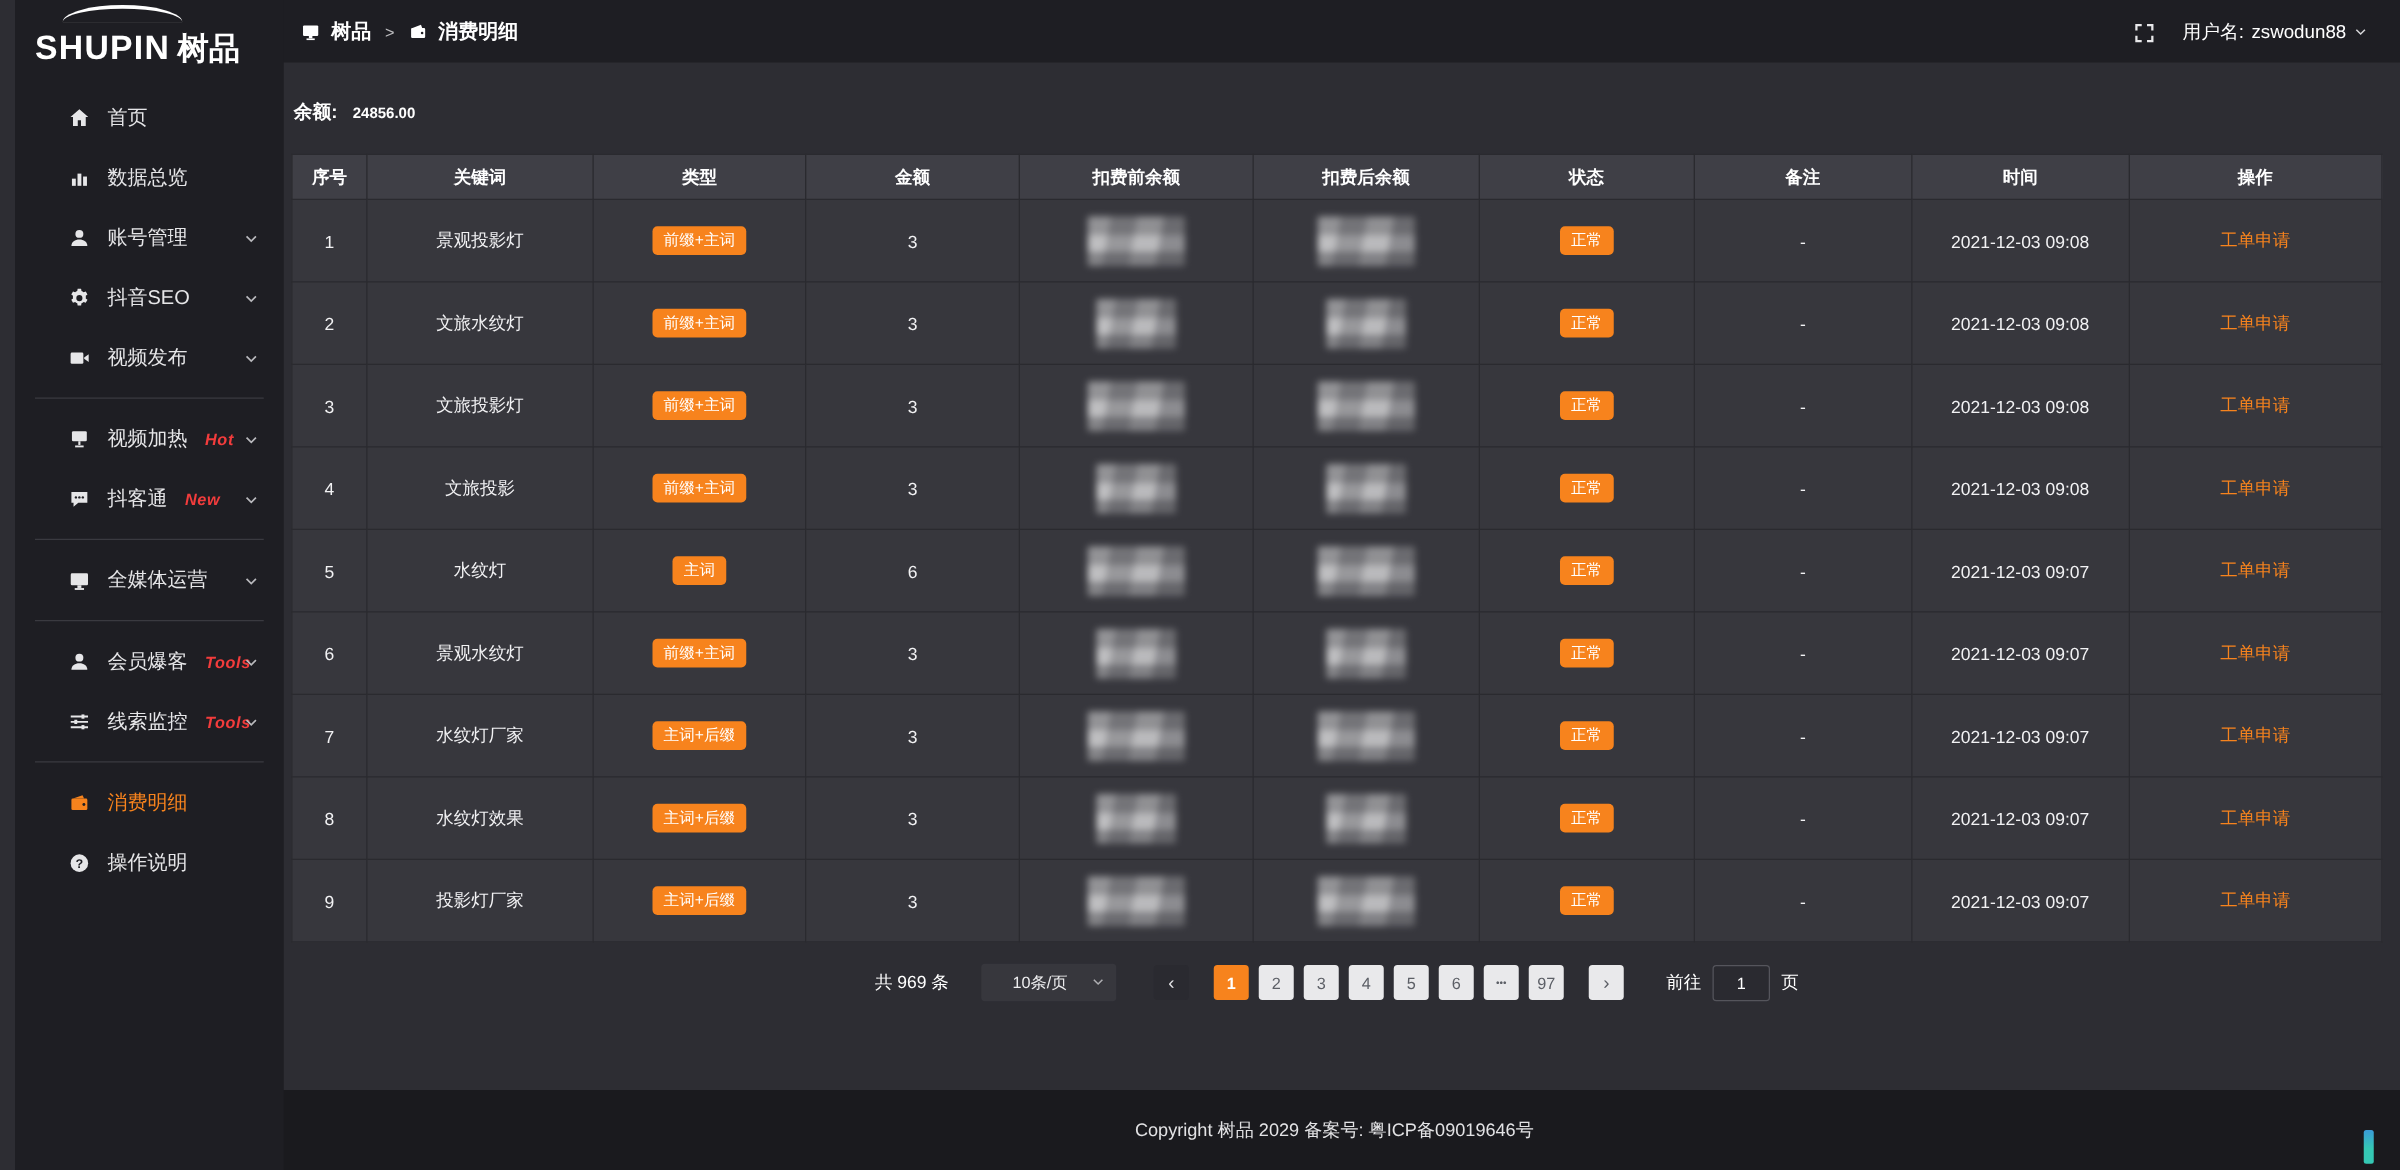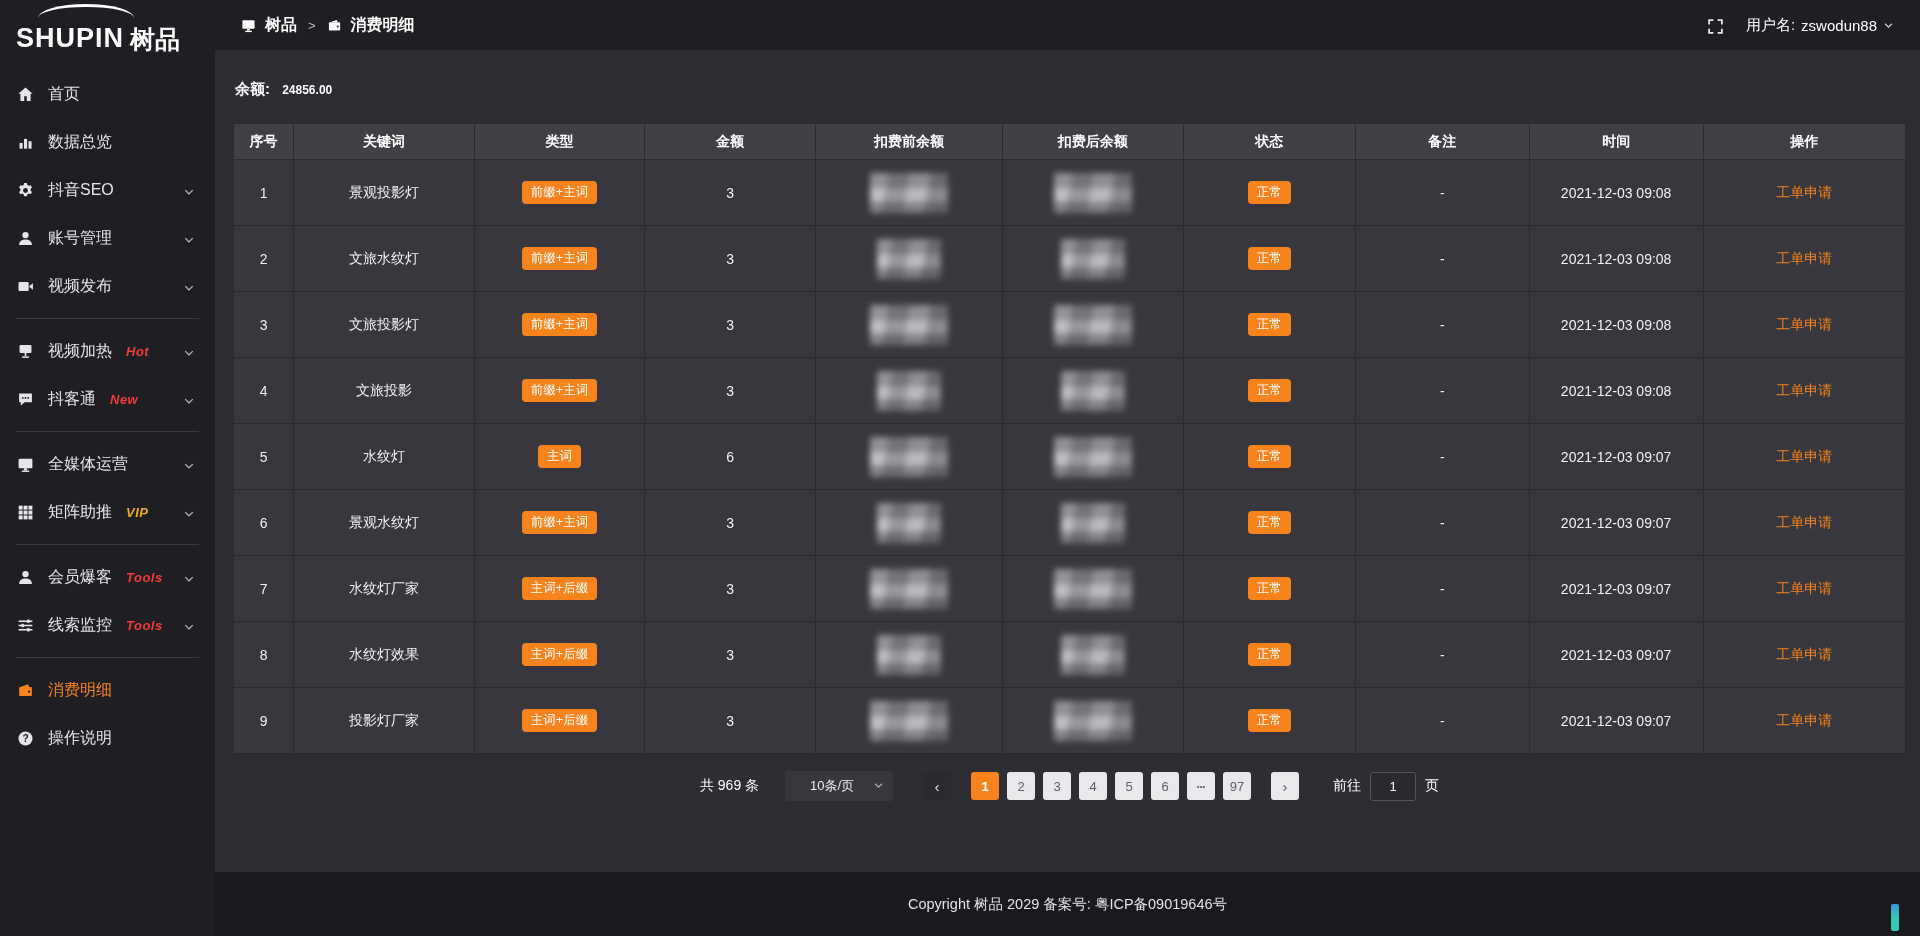--- a/index.html
+++ b/index.html
@@ -5,28 +5,28 @@
   * { box-sizing: border-box; }
   html,body { margin:0; padding:0; }
   body {
     width:1920px; height:936px; position:relative; overflow:hidden;
     background:#2d2d33; color:#fff;
     font-family:"Liberation Sans","DejaVu Sans",sans-serif;
   }
   :root { --accent:#f7831d; }
 
   
-  .sidebar { position:absolute; left:0; top:0; width:215px; height:936px; background:#1e1e23; z-index:3; }
+  .sidebar { position:absolute; left:12px; top:0; width:215px; height:936px; background:#1e1e23; z-index:3; }
   .logo { height:56px; display:flex; align-items:flex-end; padding:6px 0 4px 16px; position:relative; }
   .logo-arc { position:absolute; top:4px; left:38px; width:96px; height:14px;
     border-top:3px solid #fff; border-radius:50% 50% 0 0 / 100% 100% 0 0; }
   .logo-en { font-weight:800; font-size:27px; letter-spacing:1px; line-height:1; }
   .logo-cn { font-weight:800; font-size:25px; margin-left:6px; line-height:1; }
   .menu { margin-top:14px; }
-  .menu-item { position:relative; height:48px; display:flex; align-items:center; padding-left:16px; cursor:pointer; color:#e6e6e8; }
+  .menu-item { position:relative; height:48px; display:flex; align-items:center; padding-left:42px; cursor:pointer; color:#e6e6e8; }
   .menu-item.active { color:var(--accent); }
   .mi-icon { width:18px; height:18px; display:inline-flex; align-items:center; justify-content:center; margin-right:14px; flex:0 0 18px; }
   .mi-icon svg { width:17px; height:17px; }
   .mi-label { font-size:16px; }
   .mi-badge { font-size:13px; font-weight:bold; font-style:italic; margin-left:14px; letter-spacing:.5px; }
   .mi-chevron { position:absolute; right:20px; width:12px; height:12px; color:#b9b9bd; }
   .mi-chevron svg { width:12px; height:12px; }
   .menu-divider { height:1px; background:#3a3a40; margin:8px 16px; }
 
   
@@ -109,37 +109,37 @@
           <svg viewBox="0 0 16 16" fill="currentColor">
             <rect x="2.4" y="8.4" width="2.9" height="5.4"></rect>
             <rect x="6.6" y="4.6" width="2.9" height="9.2"></rect>
             <rect x="10.8" y="6.8" width="2.9" height="7"></rect>
           </svg>
         </span>
         <span class="mi-label">数据总览</span>
       </div>
       <div class="menu-item">
         <span class="mi-icon">
+          <svg viewBox="0 0 16 16" fill="currentColor">
+            <circle cx="8" cy="4.8" r="3"></circle>
+            <path d="M2 14c0-3.4 2.7-5 6-5s6 1.6 6 5z"></path>
+          </svg>
+        </span>
+        <span class="mi-label">账号管理</span>
+        <span class="mi-chevron"><svg viewBox="0 0 16 16" fill="none" stroke="currentColor" stroke-width="1.8">
+            <path d="M3 5.5l5 5 5-5"></path>
+          </svg></span>
+      </div>
+      <div class="menu-item">
+        <span class="mi-icon">
           <svg viewBox="0 0 16 16" fill="currentColor" fill-rule="evenodd">
             <path d="M6.7 1h2.6l.3 1.7c.6.2 1.1.5 1.6.9l1.6-.6 1.3 2.2-1.3 1.1a5.7 5.7 0 0 1 0 1.9l1.3 1.1-1.3 2.2-1.6-.6c-.5.4-1 .7-1.6.9l-.3 1.7H6.7l-.3-1.7a5.6 5.6 0 0 1-1.6-.9l-1.6.6L1.9 9.3l1.3-1.1a5.7 5.7 0 0 1 0-1.9L1.9 5.2l1.3-2.2 1.6.6c.5-.4 1-.7 1.6-.9zM8 5.7A2.3 2.3 0 1 0 8 10.3 2.3 2.3 0 0 0 8 5.7z"></path>
           </svg>
         </span>
         <span class="mi-label">抖音SEO</span>
-        <span class="mi-chevron"><svg viewBox="0 0 16 16" fill="none" stroke="currentColor" stroke-width="1.8">
-            <path d="M3 5.5l5 5 5-5"></path>
-          </svg></span>
-      </div>
-      <div class="menu-item">
-        <span class="mi-icon">
-          <svg viewBox="0 0 16 16" fill="currentColor">
-            <circle cx="8" cy="4.8" r="3"></circle>
-            <path d="M2 14c0-3.4 2.7-5 6-5s6 1.6 6 5z"></path>
-          </svg>
-        </span>
-        <span class="mi-label">账号管理</span>
         <span class="mi-chevron"><svg viewBox="0 0 16 16" fill="none" stroke="currentColor" stroke-width="1.8">
             <path d="M3 5.5l5 5 5-5"></path>
           </svg></span>
       </div>
       <div class="menu-item">
         <span class="mi-icon">
           <svg viewBox="0 0 16 16" fill="currentColor">
             <rect x="1.4" y="3.8" width="9.6" height="8.4" rx="1"></rect>
             <path d="M11.6 7.5 15 5v6l-3.4-2.5z"></path>
           </svg>
@@ -182,40 +182,20 @@
       <div class="menu-divider"></div>
       <div class="menu-item">
         <span class="mi-icon">
           <svg viewBox="0 0 16 16" fill="currentColor">
             <rect x="1.5" y="2.5" width="13" height="9" rx="1"></rect>
             <rect x="6.5" y="11.5" width="3" height="2"></rect>
             <rect x="4.5" y="13.6" width="7" height="1.4"></rect>
           </svg>
         </span>
         <span class="mi-label">全媒体运营</span>
-        <span class="mi-chevron"><svg viewBox="0 0 16 16" fill="none" stroke="currentColor" stroke-width="1.8">
-            <path d="M3 5.5l5 5 5-5"></path>
-          </svg></span>
-      </div>
-      <div class="menu-item">
-        <span class="mi-icon">
-          <svg viewBox="0 0 16 16" fill="currentColor">
-            <rect x="1.6" y="1.6" width="3.7" height="3.7"></rect>
-            <rect x="6.2" y="1.6" width="3.7" height="3.7"></rect>
-            <rect x="10.8" y="1.6" width="3.7" height="3.7"></rect>
-            <rect x="1.6" y="6.2" width="3.7" height="3.7"></rect>
-            <rect x="6.2" y="6.2" width="3.7" height="3.7"></rect>
-            <rect x="10.8" y="6.2" width="3.7" height="3.7"></rect>
-            <rect x="1.6" y="10.8" width="3.7" height="3.7"></rect>
-            <rect x="6.2" y="10.8" width="3.7" height="3.7"></rect>
-            <rect x="10.8" y="10.8" width="3.7" height="3.7"></rect>
-          </svg>
-        </span>
-        <span class="mi-label">矩阵助推</span>
-        <span class="mi-badge" style="color:#efb020">VIP</span>
         <span class="mi-chevron"><svg viewBox="0 0 16 16" fill="none" stroke="currentColor" stroke-width="1.8">
             <path d="M3 5.5l5 5 5-5"></path>
           </svg></span>
       </div>
       <div class="menu-divider"></div>
       <div class="menu-item">
         <span class="mi-icon">
           <svg viewBox="0 0 16 16" fill="currentColor">
             <circle cx="8" cy="4.8" r="3"></circle>
             <path d="M2 14c0-3.4 2.7-5 6-5s6 1.6 6 5z"></path>

